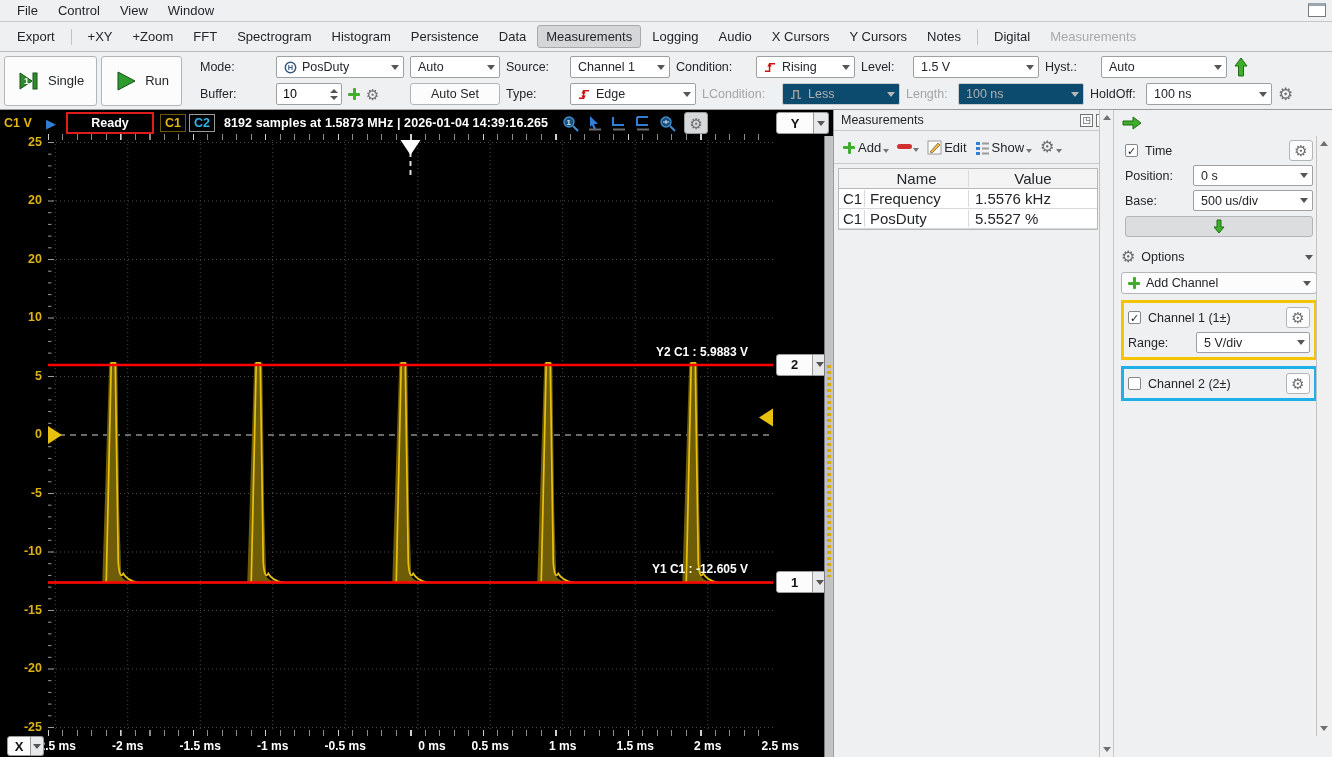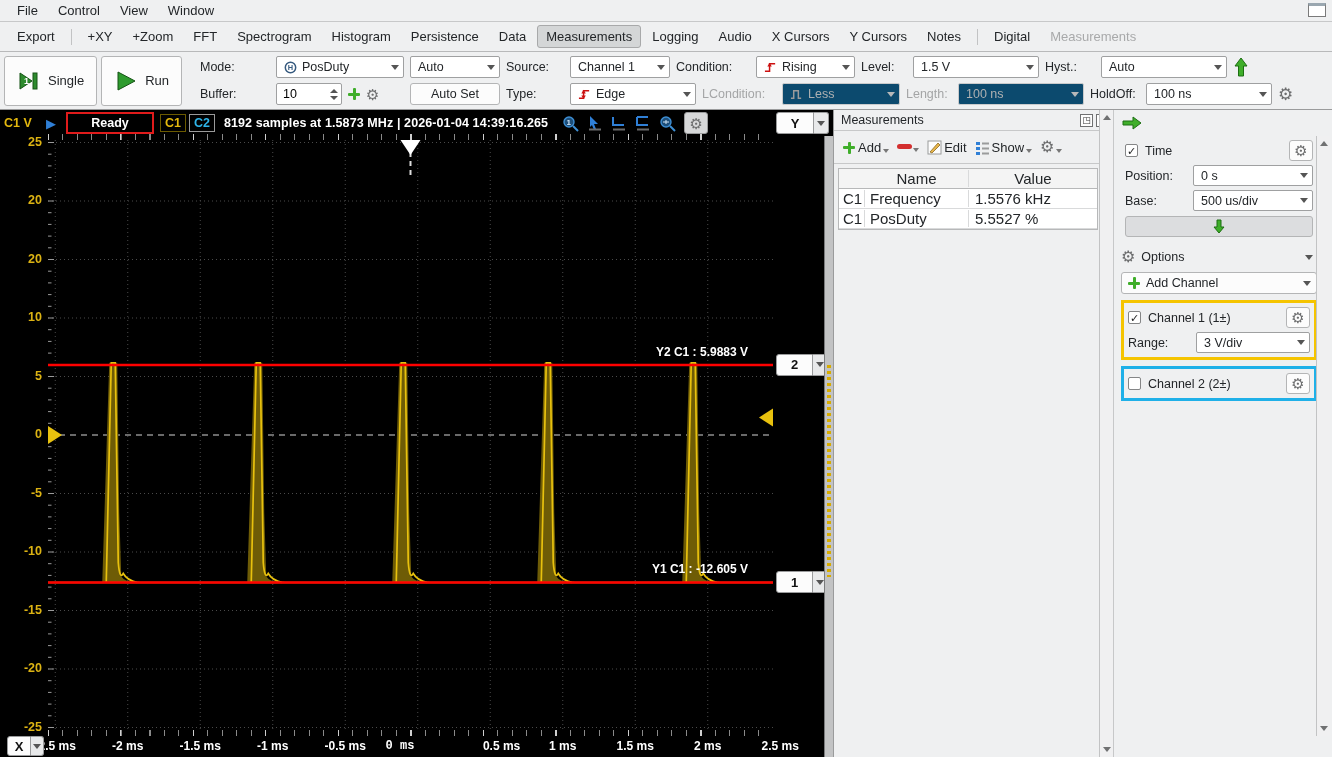--- a/index.html
+++ b/index.html
@@ -428,22 +428,22 @@
         <div class="y-tick" style="left: 0px; top: 492.5px;">-15</div>
         <div class="y-tick" style="left: 0px; top: 551px;">-20</div>
         <div class="y-tick" style="left: 0px; top: 609.5px;">-25</div>
       </div>
     <div id="x-ticks">
         <div class="x-tick" style="left: 25.25px;">-2.5 ms</div>
         <div class="x-tick" style="left: 97.75px;">-2 ms</div>
         <div class="x-tick" style="left: 170.25px;">-1.5 ms</div>
         <div class="x-tick" style="left: 242.75px;">-1 ms</div>
         <div class="x-tick" style="left: 315.25px;">-0.5 ms</div>
-        <div class="x-tick" style="left: 370px; font-family: Liberation Mono, monospace;">0 ms</div>
-        <div class="x-tick" style="left: 460.25px; text-align: right;">0.5 ms</div>
+        <div class="x-tick" style="left: 402px;">0 ms</div>
+        <div class="x-tick" style="left: 460.25px;">0.5 ms</div>
         <div class="x-tick" style="left: 532.75px;">1 ms</div>
         <div class="x-tick" style="left: 605.25px;">1.5 ms</div>
         <div class="x-tick" style="left: 677.75px;">2 ms</div>
         <div class="x-tick" style="left: 750.25px;">2.5 ms</div>
       </div>
 
     <div class="cursor-label" id="y2-cursor-label" style="left: 588px; top: 234.937px;">Y2 C1 : 5.9883 V</div>
     <div class="cursor-label" id="y1-cursor-label" style="left: 588px; top: 452.478px;">Y1 C1 : -12.605 V</div>
 
     <div class="cursor-box" id="y2-cursor-box" style="top: 243.937px;">
@@ -593,21 +593,21 @@
         <div class="check-row">
           <span class="checkbox">✓</span>
           <span>Channel 1 (1±)</span>
           <span class="gear-btn">
               <span class="gear">⚙</span>
             </span>
         </div>
         <div class="p-row">
           <span class="p-label">Range:</span>
           <div class="dd">
-            <span class="grow">3 V/div</span>
+            <span class="grow">5 V/div</span>
               <i class="dd-arrow"></i>
           </div>
         </div>
       </div>
 
       <div class="group" id="group-ch2">
         <div class="check-row">
           <span class="checkbox"></span>
           <span>Channel 2 (2±)</span>
           <span class="gear-btn">

